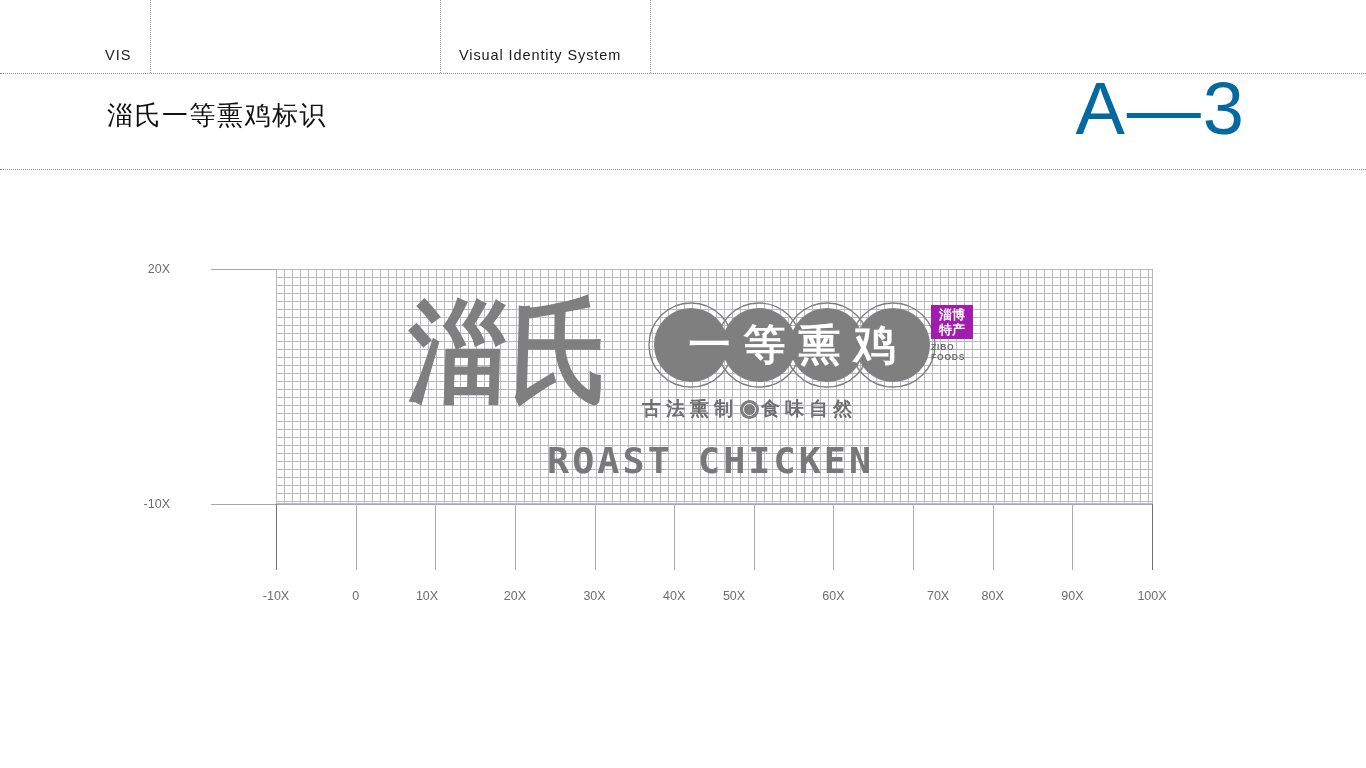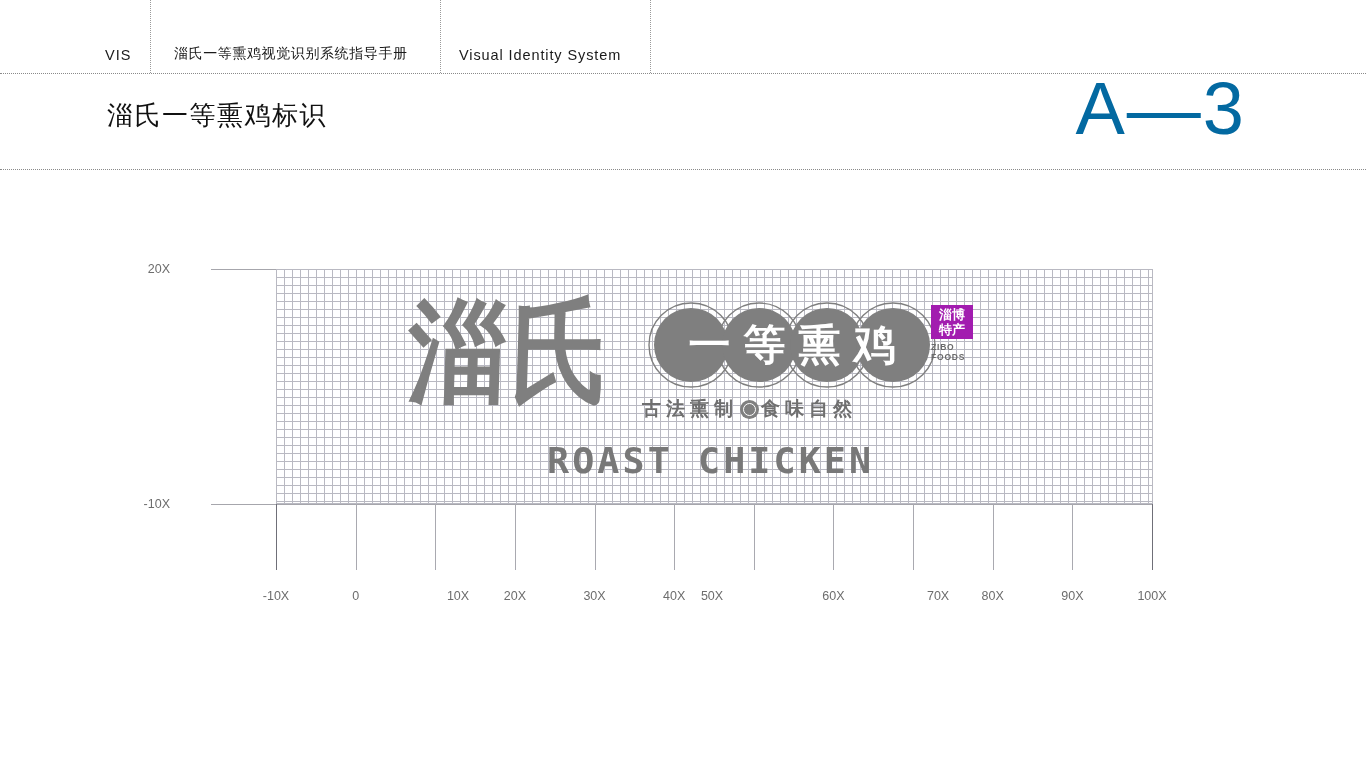--- a/index.html
+++ b/index.html
@@ -295,21 +295,20 @@
 </head>
 <body>
 
 <div id="header">
   <div class="hdiv" id="hdiv-1"></div>
   <div class="hdiv" id="hdiv-2"></div>
   <div class="hdiv" id="hdiv-3"></div>
 
   <div class="hcell" id="hdr-vis">VIS</div>
 
-  <div class="hcell" id="hdr-cn">淄氏一等熏鸡视觉识别系统指导手册</div>
 
   <div class="hcell" id="hdr-en">Visual Identity System</div>
 
   <div id="header-rule"></div>
 </div>
 
 <div id="titlebar">
   <div id="page-title">淄氏一等熏鸡标识</div>
   <div id="page-code">A—3</div>
   <div id="title-rule"></div>
@@ -335,25 +334,25 @@
       <div class="xtick" style="left: 753.818px;"></div>
       <div class="xtick" style="left: 833.455px;"></div>
       <div class="xtick" style="left: 913.091px;"></div>
       <div class="xtick" style="left: 992.727px;"></div>
       <div class="xtick" style="left: 1072.36px;"></div>
       <div class="xtick major" style="left: 1152px;"></div>
     </div>
   <div id="xlabels">
       <div class="xlabel" style="left: 276px;">-10X</div>
       <div class="xlabel" style="left: 355.636px;">0</div>
-      <div class="xlabel" style="left: 458px;">10X</div>
+      <div class="xlabel" style="left: 427px;">10X</div>
       <div class="xlabel" style="left: 514.909px;">20X</div>
       <div class="xlabel" style="left: 594.545px;">30X</div>
       <div class="xlabel" style="left: 674.182px;">40X</div>
-      <div class="xlabel" style="left: 712px;">50X</div>
+      <div class="xlabel" style="left: 734px;">50X</div>
       <div class="xlabel" style="left: 833.455px;">60X</div>
       <div class="xlabel" style="left: 913.091px; margin-left: 25px;">70X</div>
       <div class="xlabel" style="left: 992.727px;">80X</div>
       <div class="xlabel" style="left: 1072.36px;">90X</div>
       <div class="xlabel" style="left: 1152px;">100X</div>
     </div>
 </div>
 
 <div id="logo">
 

